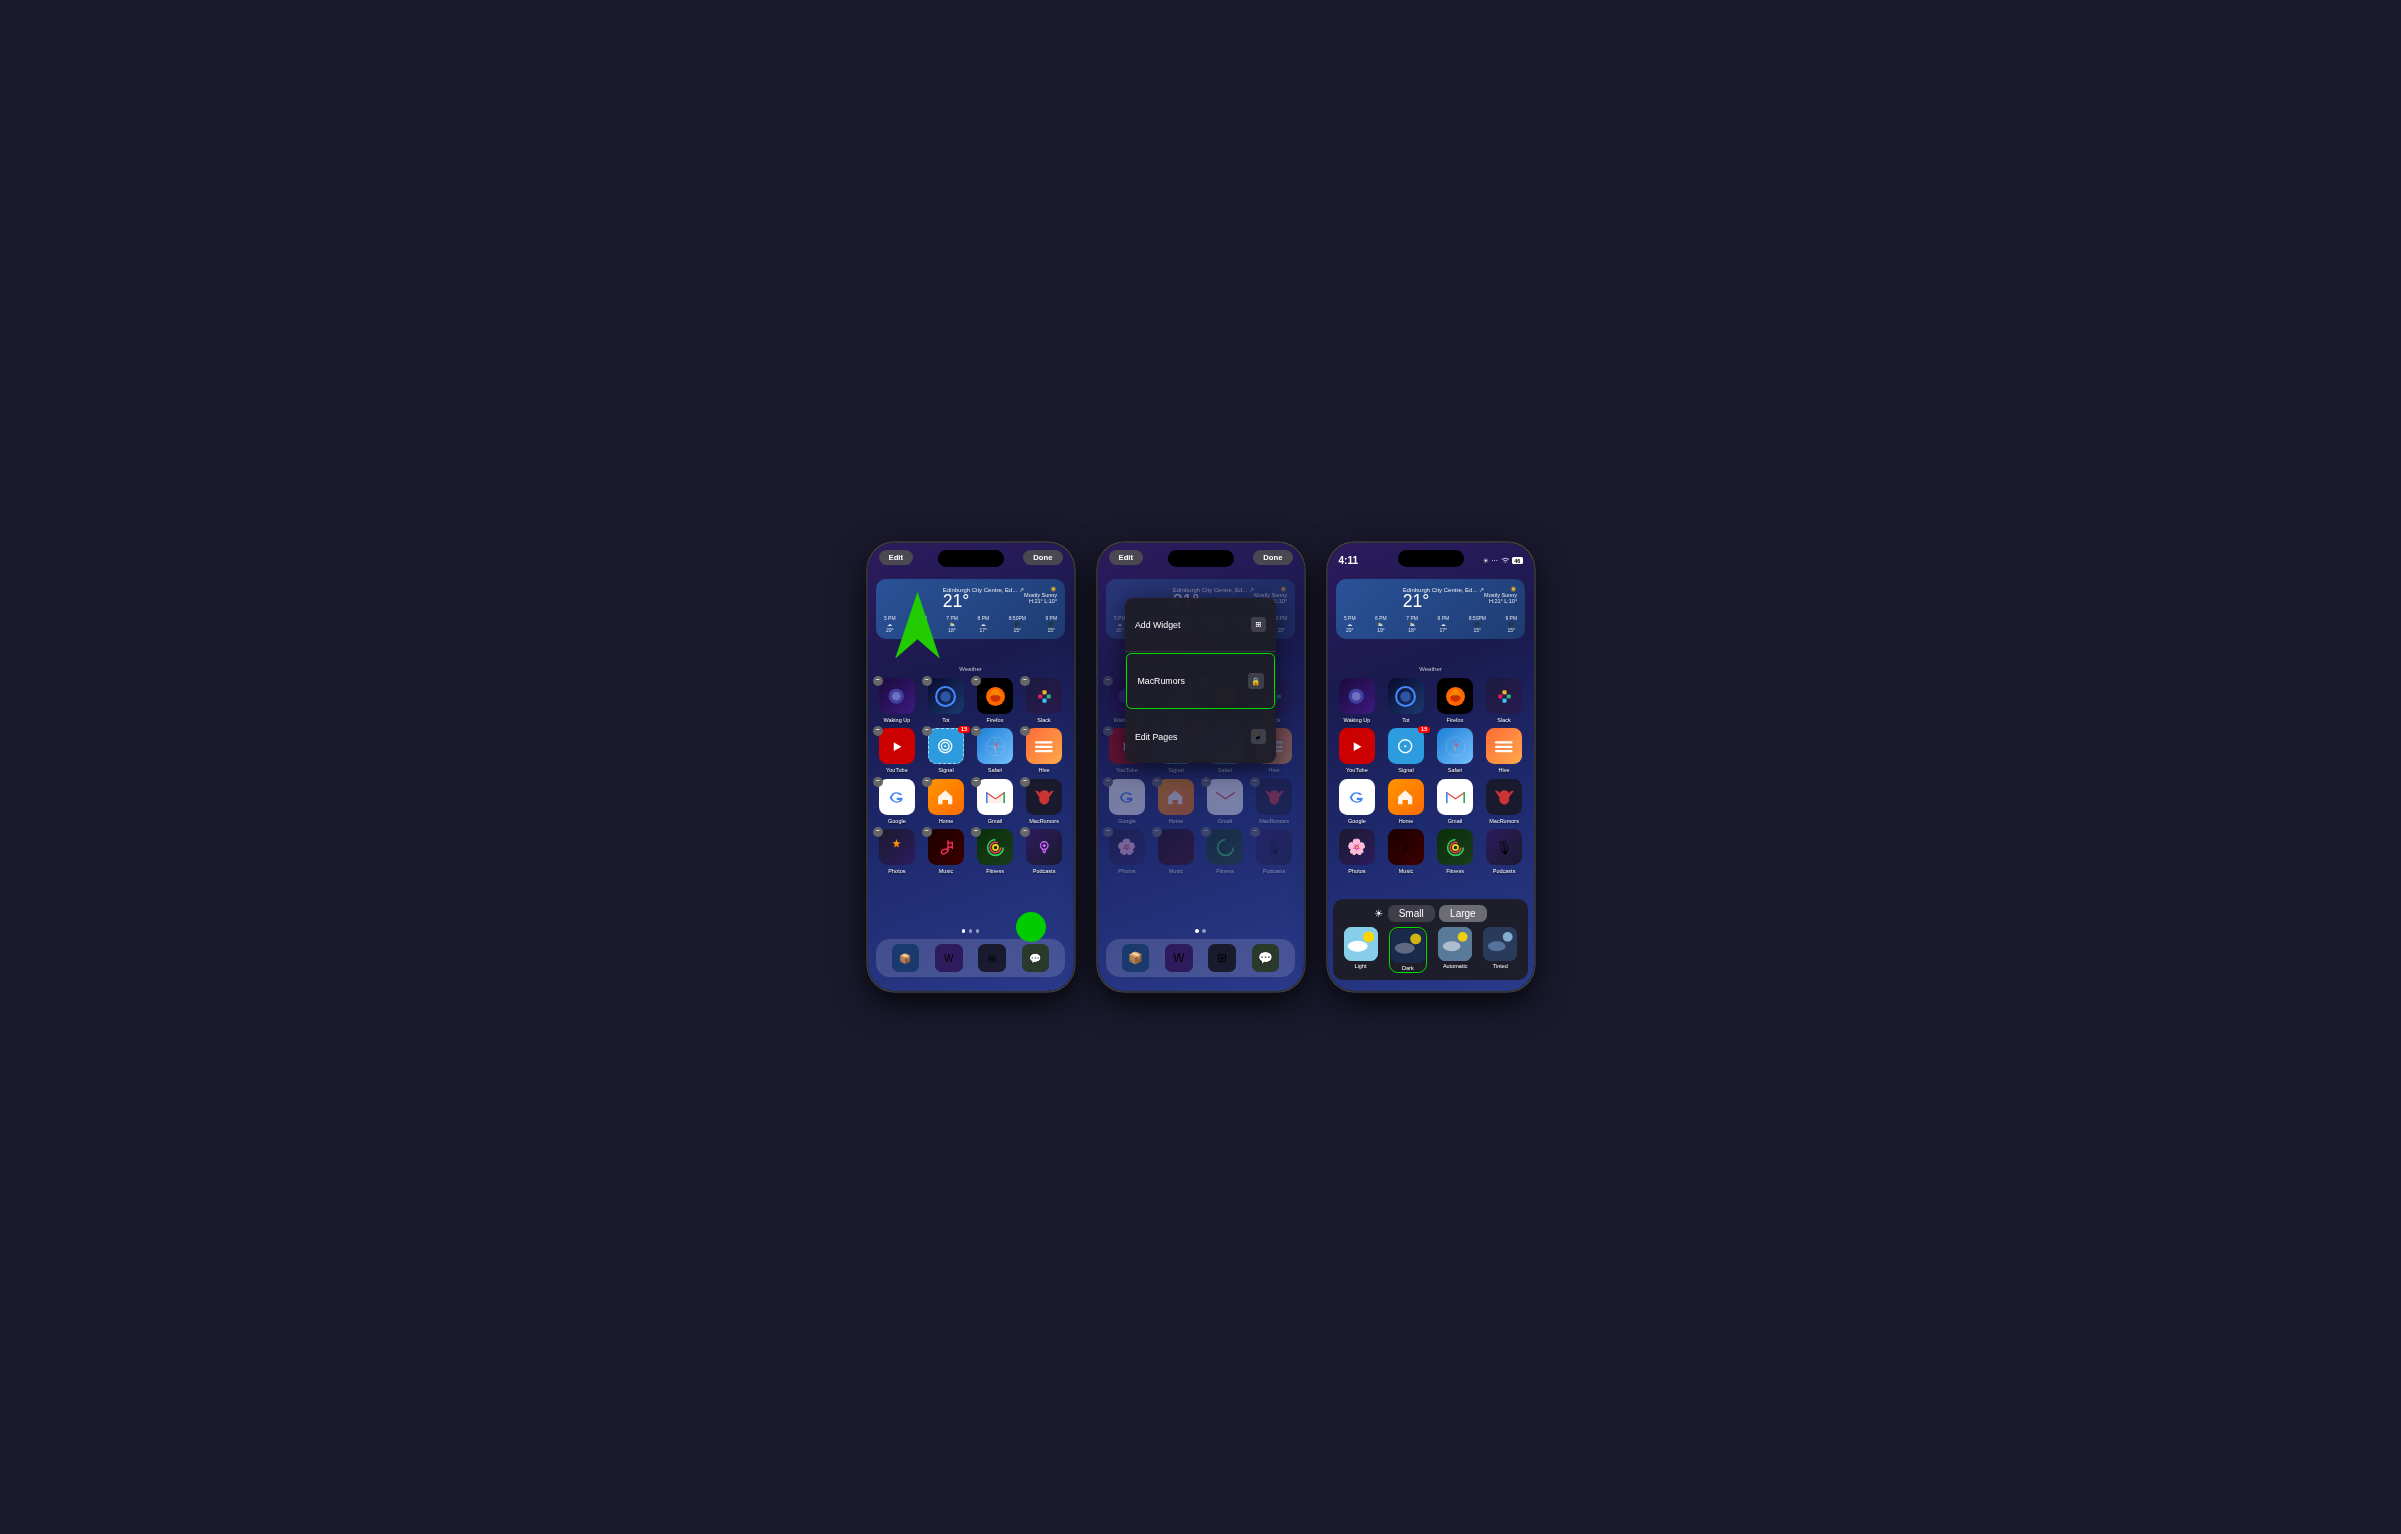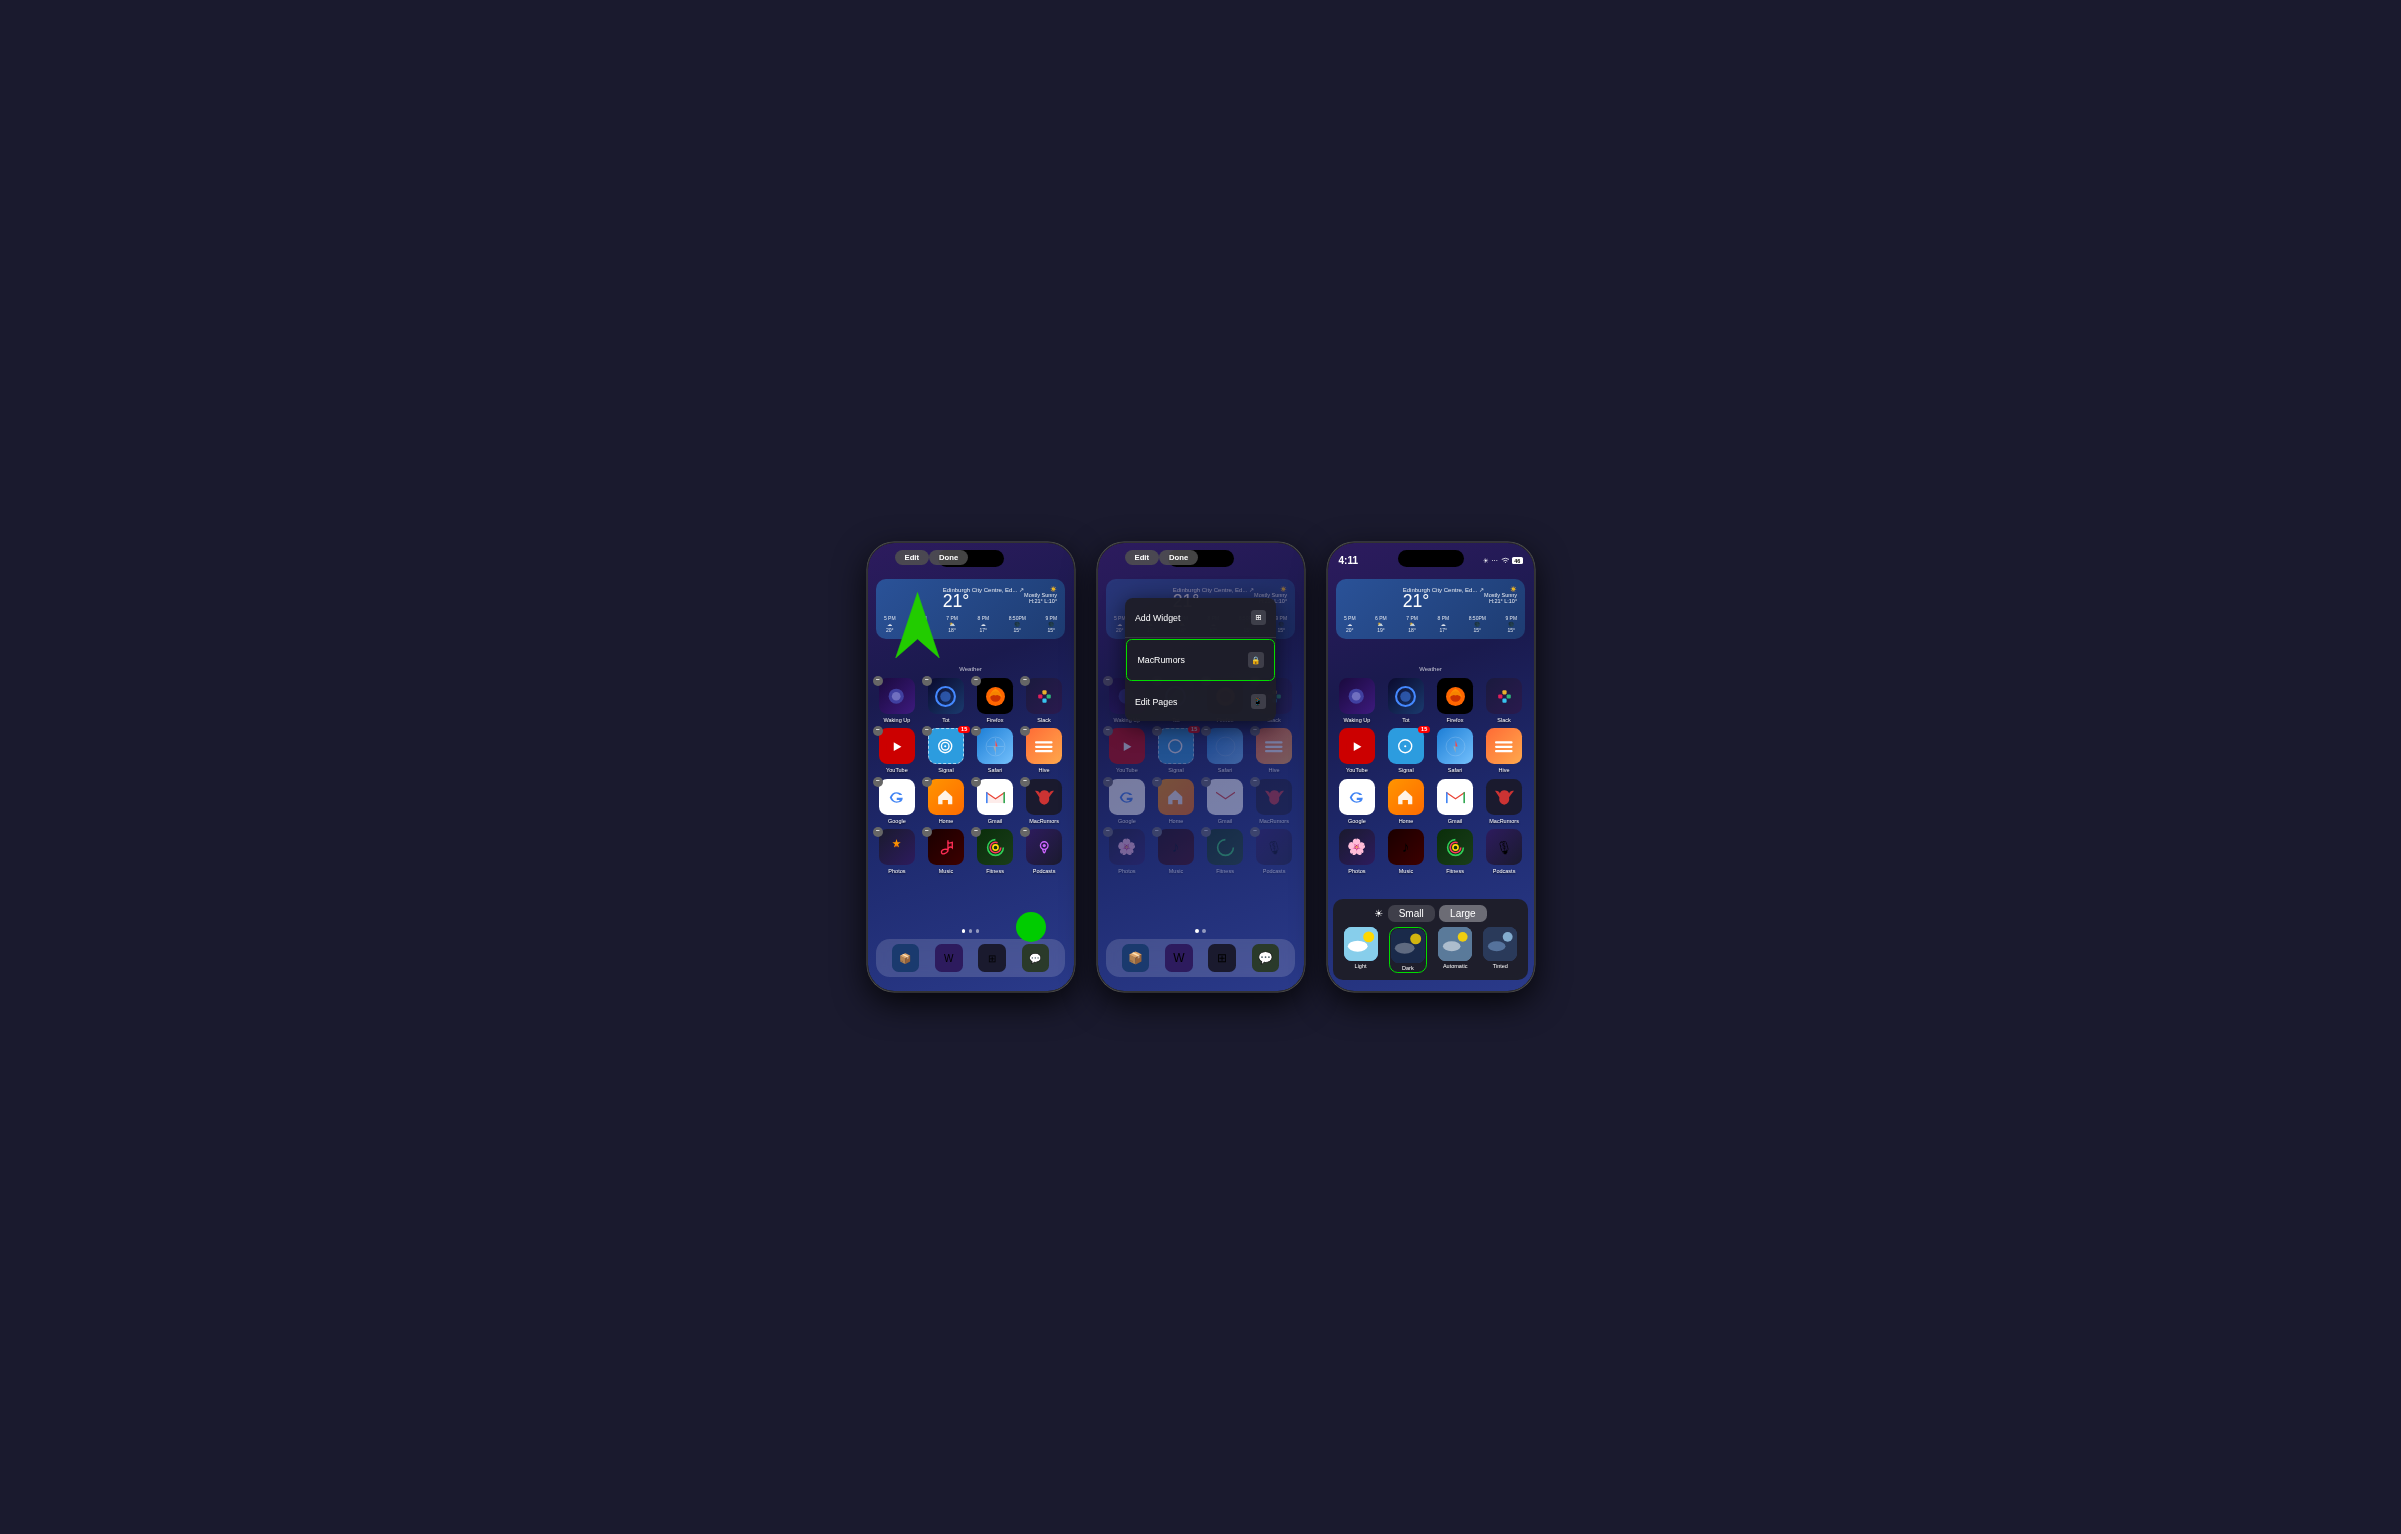--- a/index.html
+++ b/index.html
@@ -75,22 +75,23 @@
 
     .status-right span {
       font-size: 6.6px;
       color: white;
     }
 
     
     .top-buttons {
       position: absolute;
       top: 6.6px;
-      left: 16px; right: 0;
-      display: flex;
+      left: 0; right: 0;
+      display: flex;
+      justify-content: space-between;
       padding: 0 11px;
       z-index: 200;
     }
 
     .top-btn {
       background: rgba(80,80,80,0.85);
       color: white;
       border: none;
       border-radius: 11px;
       padding: 3.3px 10px;
@@ -279,21 +280,21 @@
       border-radius: 7.7px;
       overflow: hidden;
       z-index: 300;
       box-shadow: 0 5.5px 22px rgba(0,0,0,0.6);
     }
 
     .context-menu-item {
       display: flex;
       justify-content: space-between;
       align-items: center;
-      padding: 12px 10px;
+      padding: 19px 10px;
       color: white;
       font-size: 8.8px;
       cursor: pointer;
       border-bottom: 0.5px solid rgba(255,255,255,0.1);
     }
 
     .context-menu-item:last-child { border-bottom: none; }
 
     .context-icon {
       width: 15.4px;

